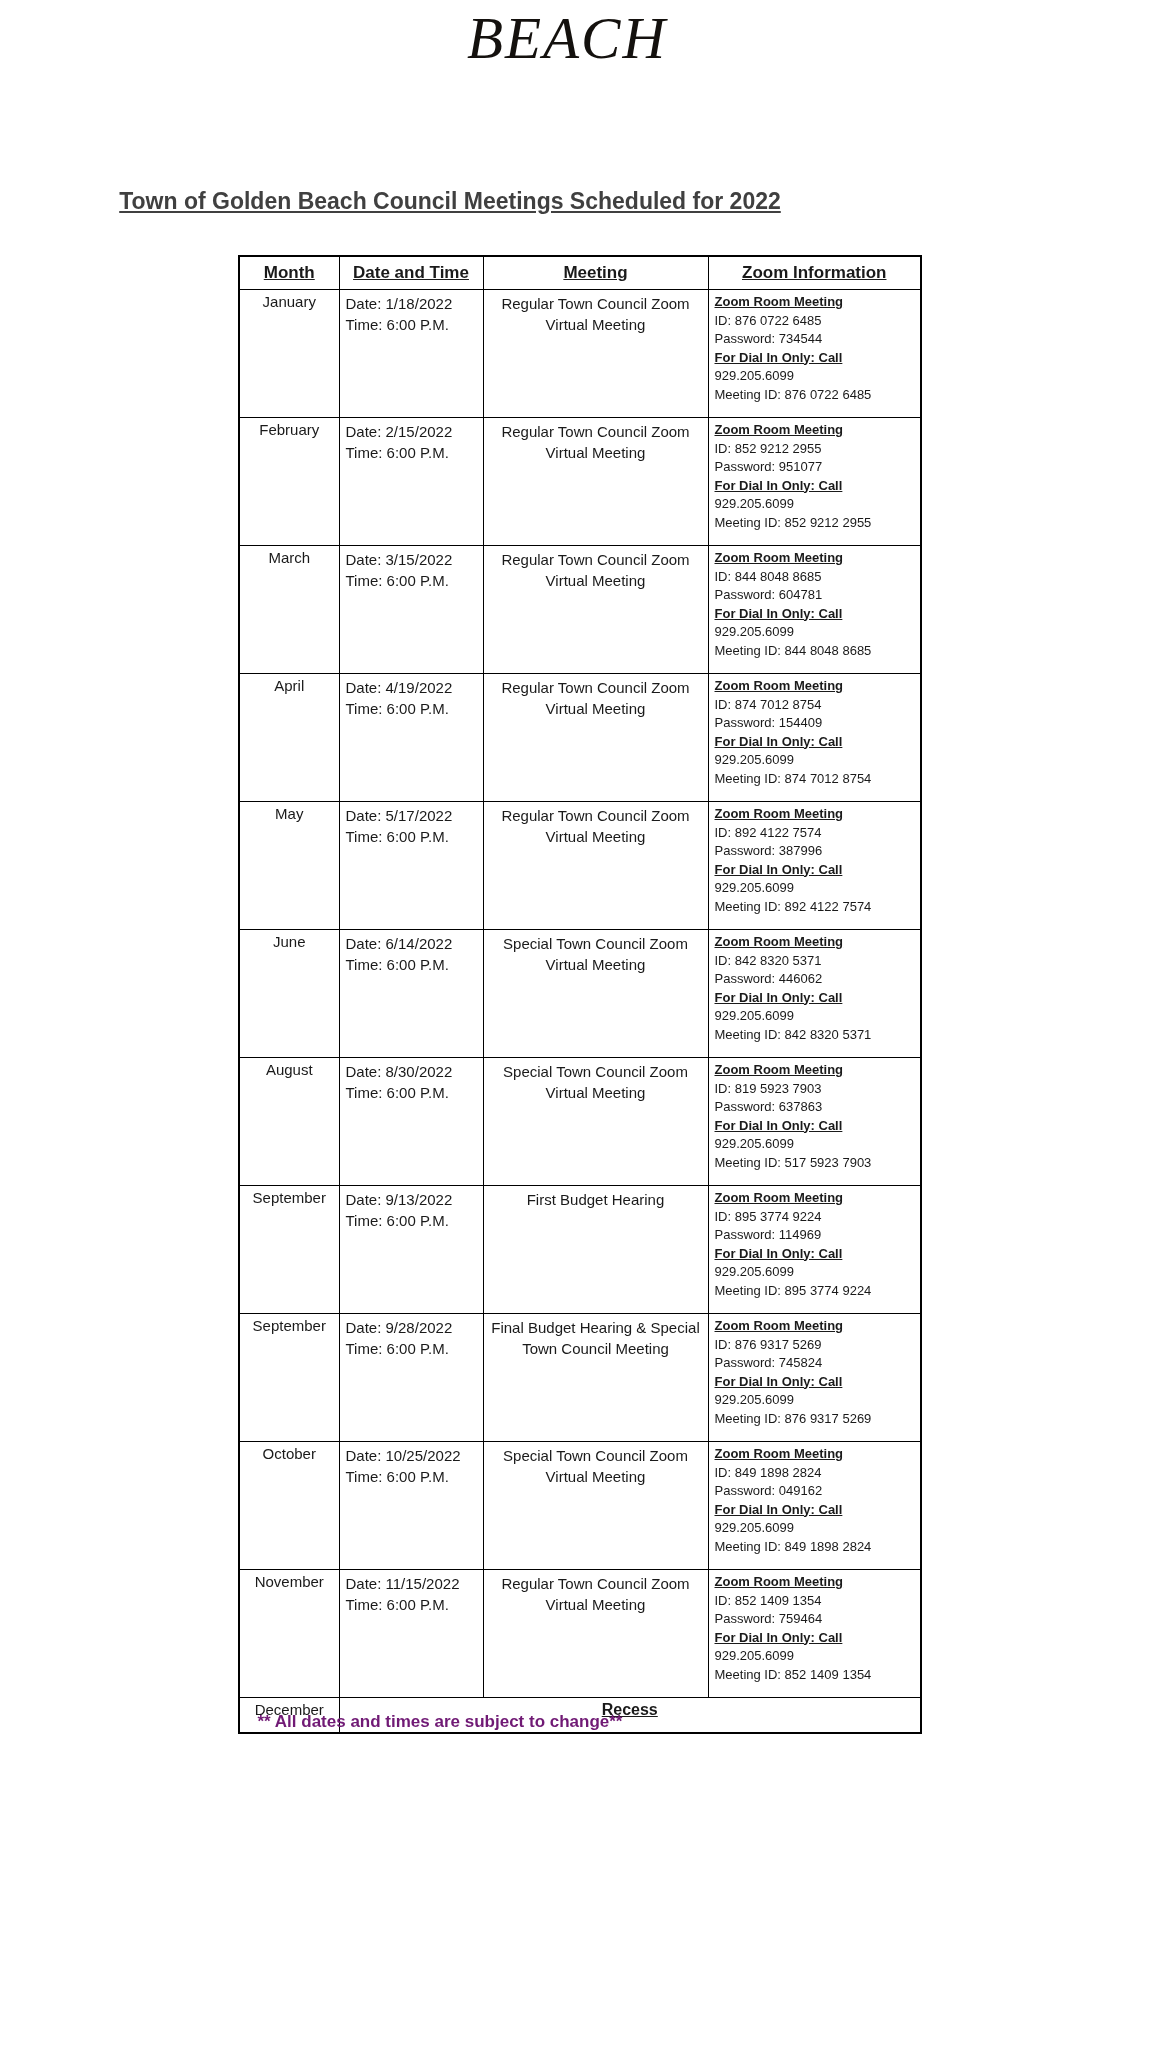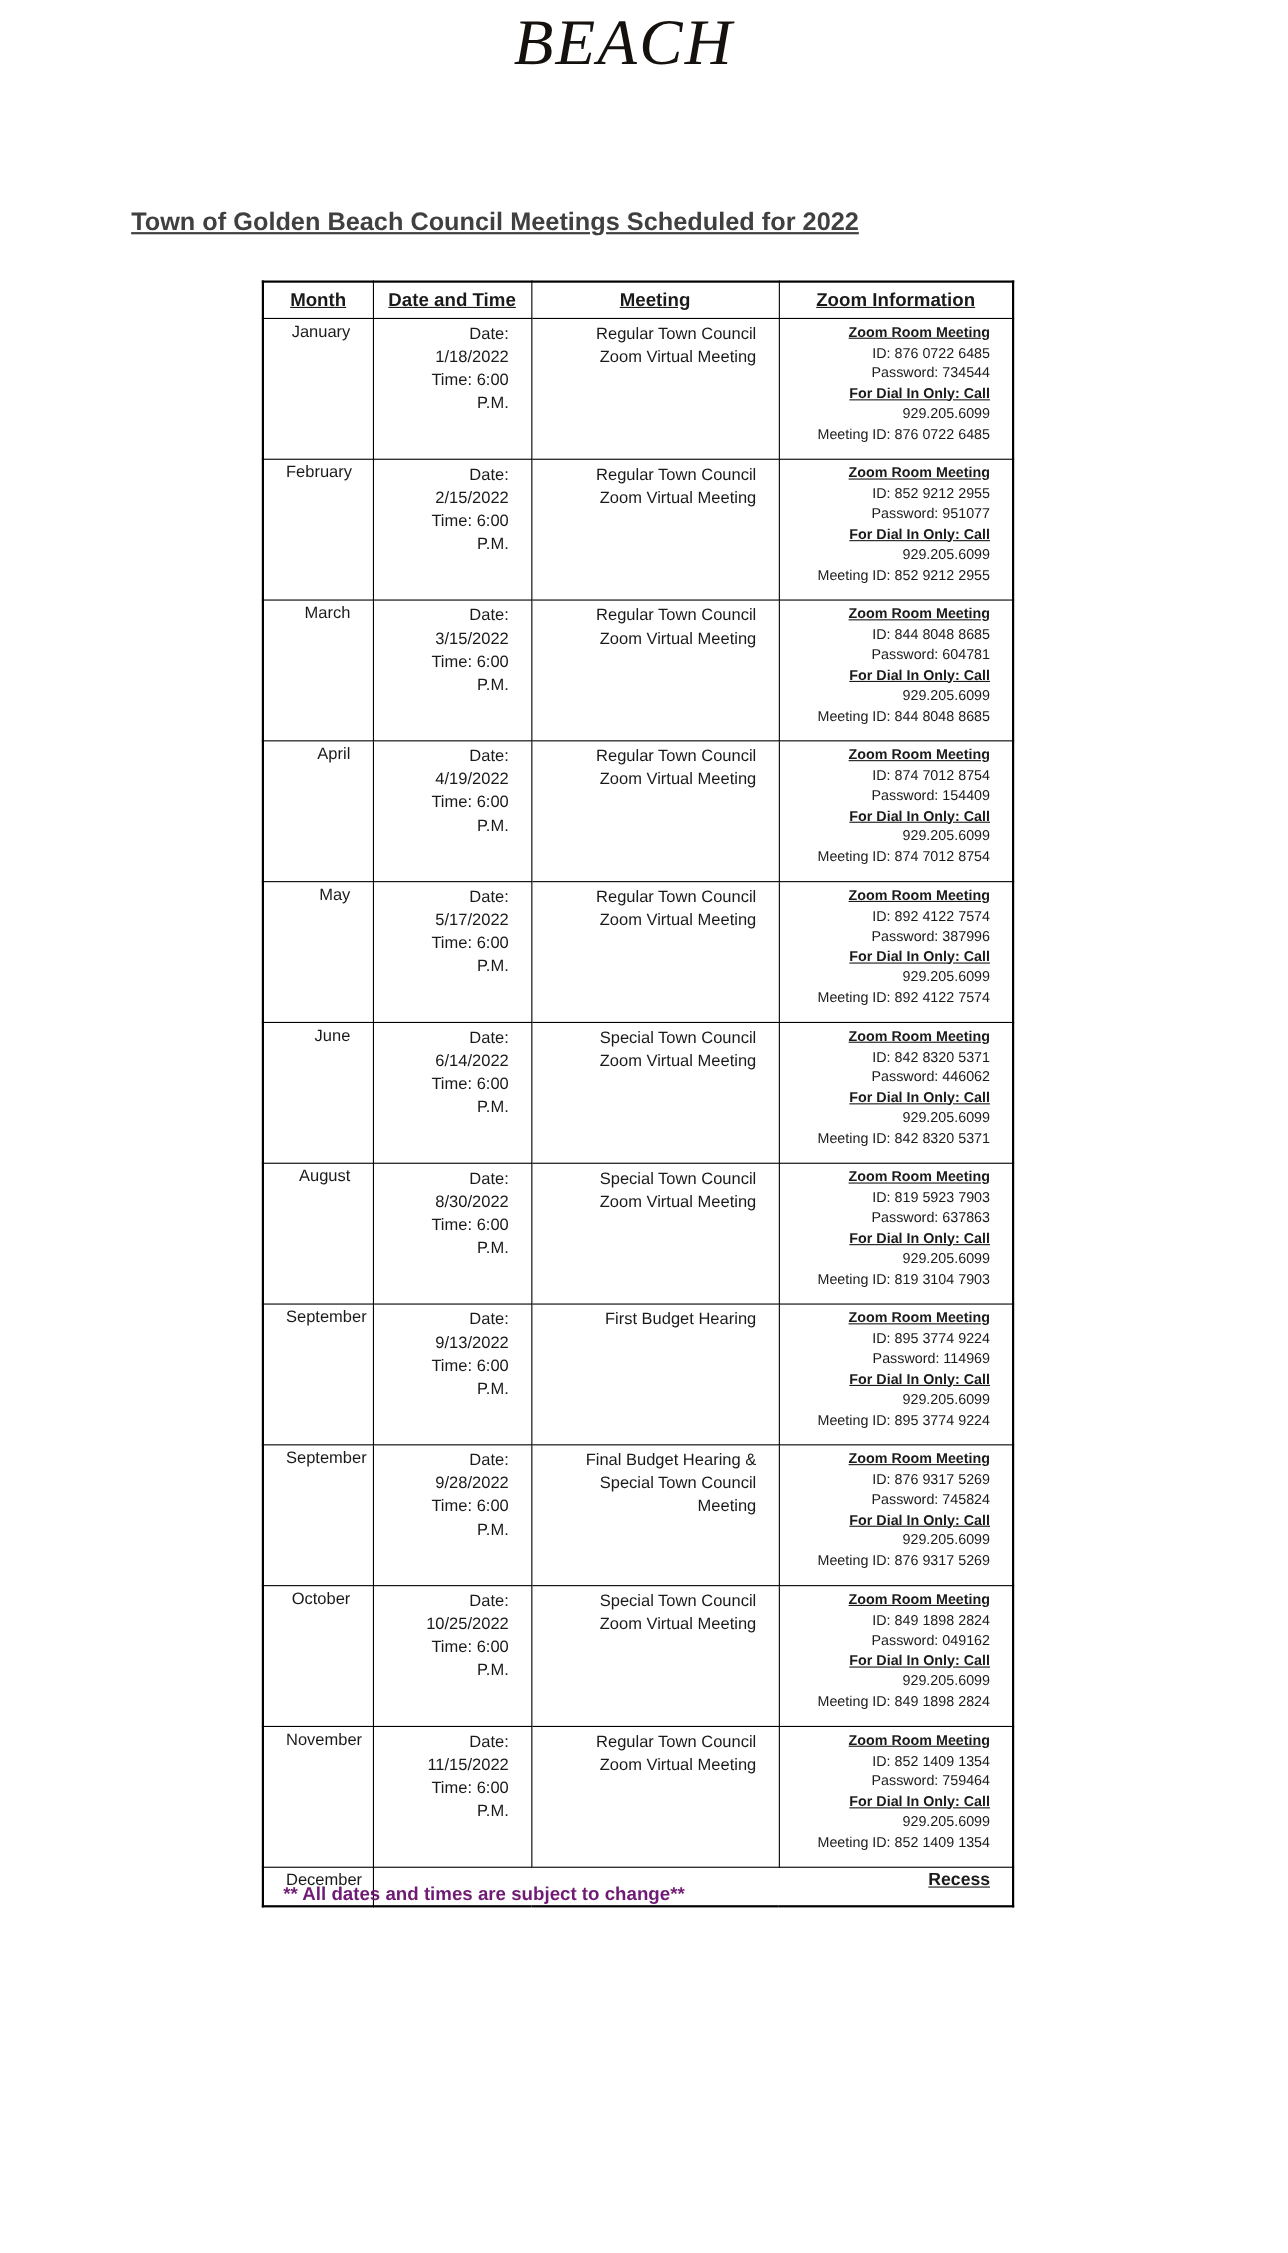--- a/index.html
+++ b/index.html
@@ -51,22 +51,21 @@
     font-size: 15px;
     color: #1a1a1a;
   }
   table.schedule col.c-month  { width: 100px; }
   table.schedule col.c-date   { width: 144px; }
   table.schedule col.c-meet   { width: 225px; }
   table.schedule col.c-zoom   { width: 213px; }
   table.schedule th, table.schedule td {
     border: 1px solid #000000;
     vertical-align: top;
-    padding: 3px 20px;
-    text-align: right;
+    padding: 3px 6px;
   }
   table.schedule { border: 2px solid #000; }
   table.schedule th {
     height: 28px;
     font-size: 17px; font-weight: bold;
     text-decoration: underline;
     text-align: center;
     vertical-align: middle;
     padding: 2px 4px;
     margin-top: 16px;
@@ -229,21 +228,21 @@
       <div>Date: 8/30/2022</div>
       <div>Time: 6:00 P.M.</div>
     </td>
     <td class="meeting">Special Town Council Zoom Virtual Meeting</td>
     <td class="zoominfo">
       <div class="zi-head">Zoom Room Meeting</div>
       <div>ID: 819 5923 7903</div>
       <div>Password: 637863</div>
       <div class="zi-head">For Dial In Only: Call</div>
       <div>929.205.6099</div>
-      <div>Meeting ID: 819 3104 7903</div>
+      <div>Meeting ID: 517 5923 7903</div>
     </td>
   </tr>
 
   <tr class="meeting-row">
     <td class="month">September</td>
     <td class="datetime">
       <div>Date: 9/13/2022</div>
       <div>Time: 6:00 P.M.</div>
     </td>
     <td class="meeting">First Budget Hearing</td>

